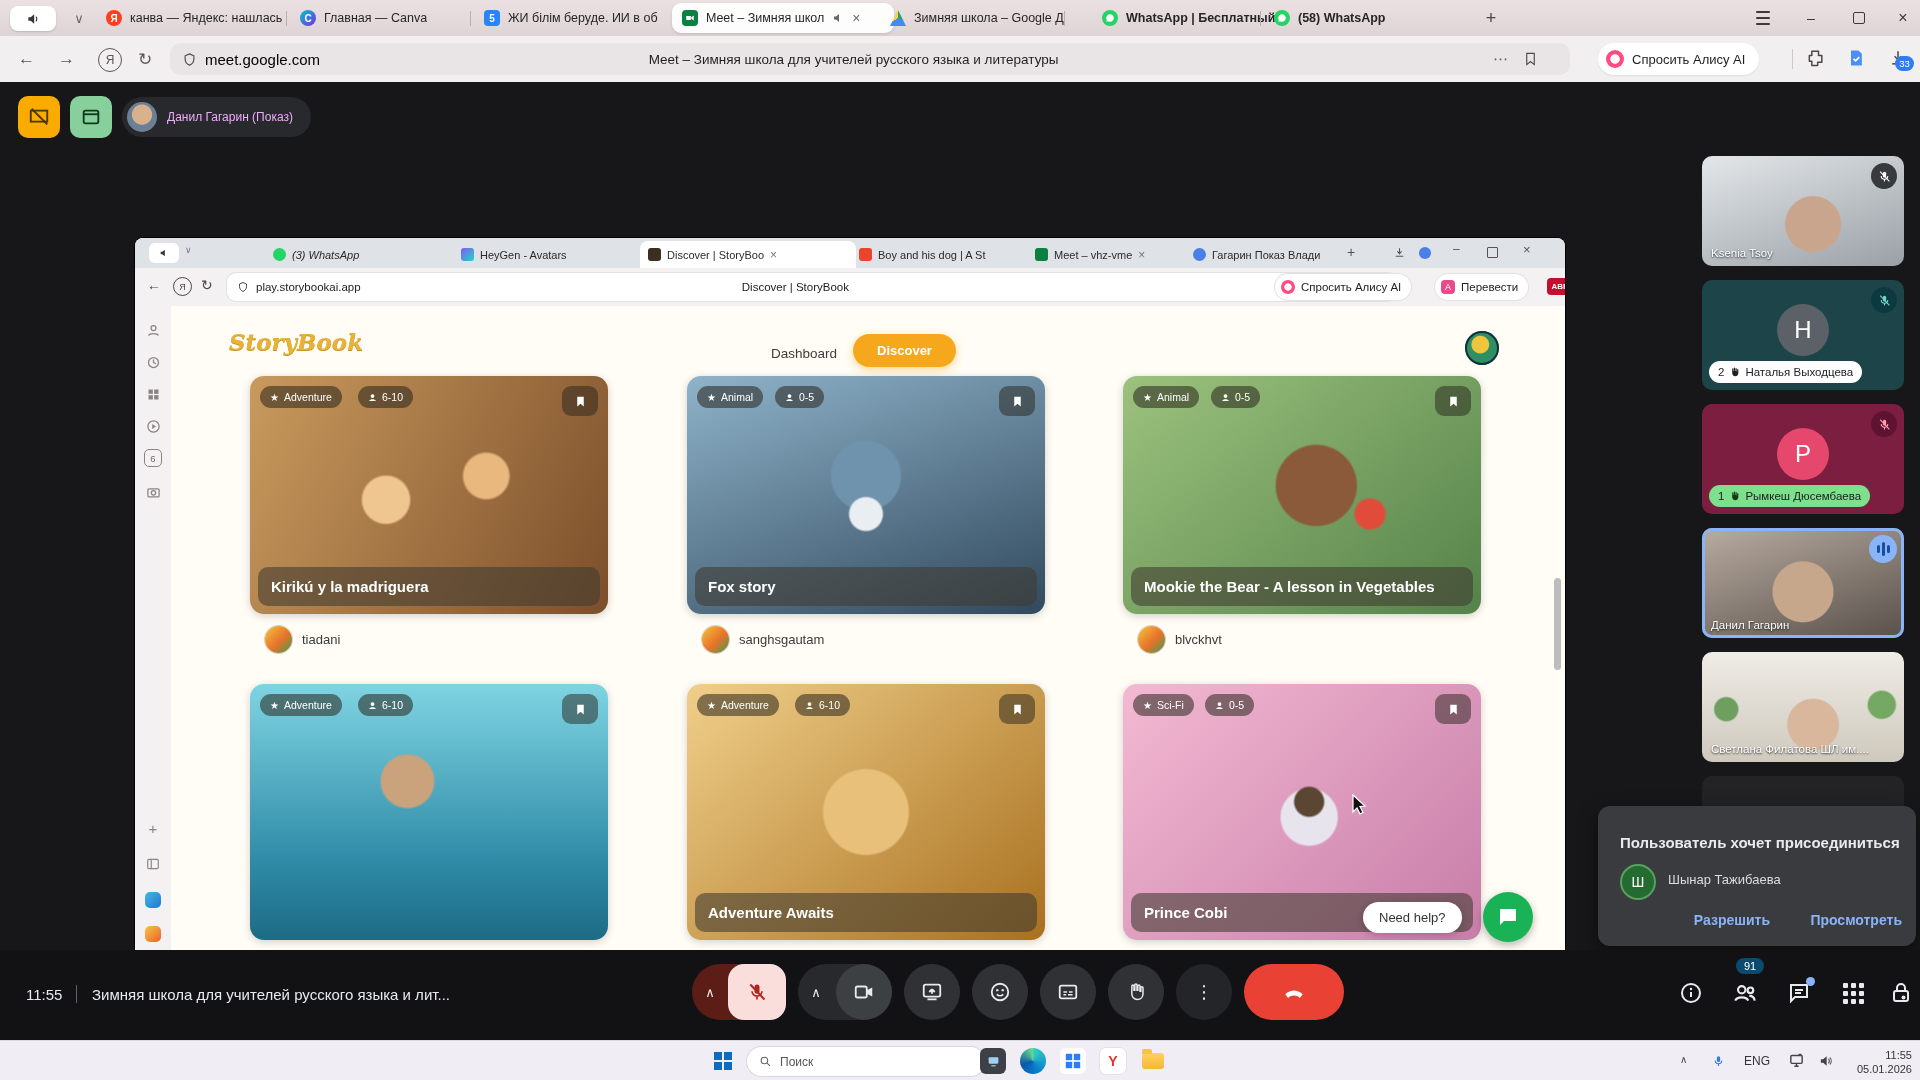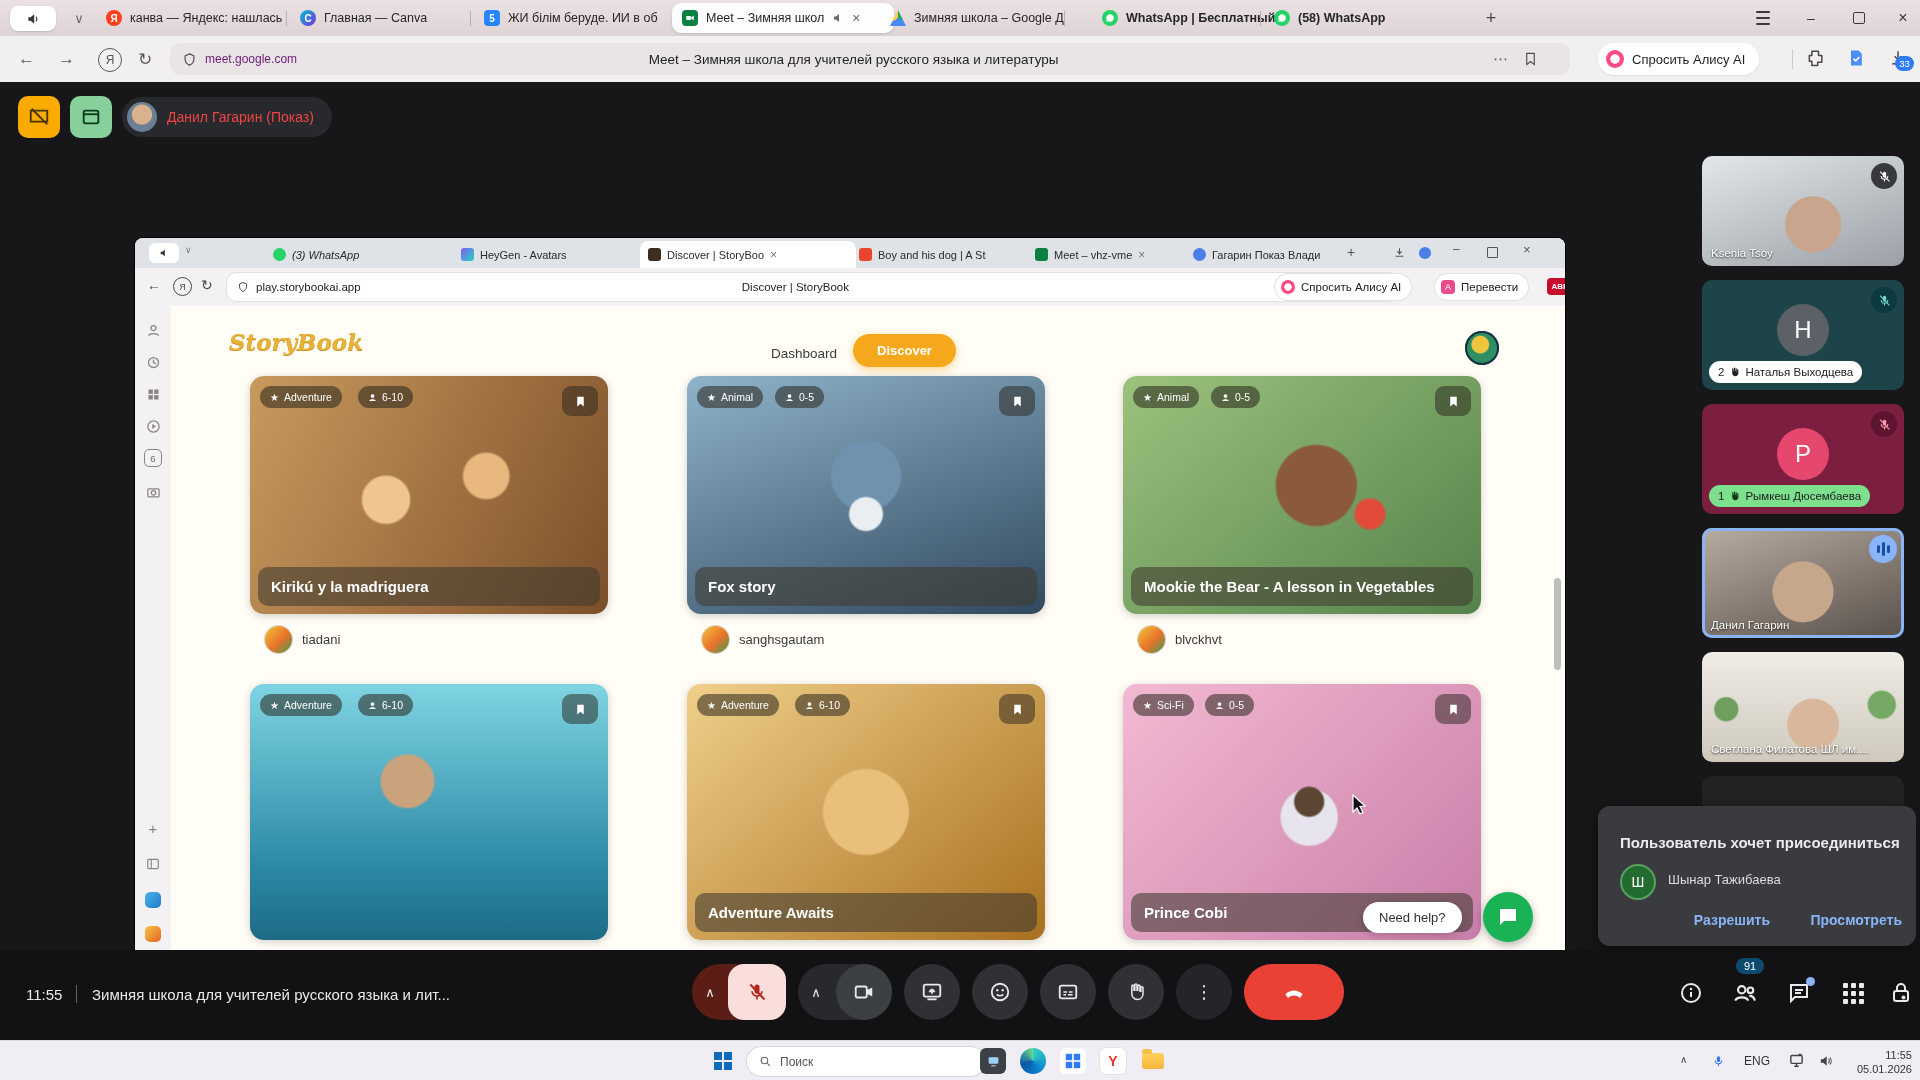--- a/index.html
+++ b/index.html
@@ -20,30 +20,30 @@
   .fav.round{border-radius:50%;}
   .newtab{top:5px;width:26px;height:26px;justify-content:center;color:#4d4648;font-size:18px;}
   .winbtn{top:8px;width:30px;height:20px;justify-content:center;color:#3f383a;font-size:14px;}
   .hamb i{display:block;width:14px;height:2px;background:#3f383a;margin:2px 0;border-radius:1px;}
   .maxglyph{width:10px;height:10px;border:1.6px solid #3f383a;border-radius:2px;}
 
   
   #addrbar{left:0;top:36px;width:1920px;height:46px;background:#f2eff1;}
   .navg{color:#5c5658;font-size:17px;}
   .urlpill{left:170px;top:7px;width:1400px;height:32px;background:#e9e5e7;border-radius:10px;}
-  .urltxt{font-size:12px;color:#701a75;}
+  .urltxt{font-size:15px;color:#000000;}
   .pagetitle{font-size:13.5px;color:#1f1f1f;}
   .alicepill{height:32px;background:#fff;border-radius:16px;gap:8px;padding:0 14px 0 8px;font-size:13px;color:#1f1f1f;box-shadow:0 1px 2px rgba(0,0,0,.08);}
   .alice-dot{width:18px;height:18px;border-radius:50%;background:radial-gradient(circle at 50% 50%,#fff 0 34%,#ff4b82 40%);}
   .badge-blue{position:absolute;min-width:15px;height:15px;border-radius:8px;background:#2f7cf6;color:#fff;font-size:9.5px;display:flex;align-items:center;justify-content:center;padding:0 2px;}
 
   
   #meet{left:0;top:82px;width:1920px;height:958px;background:#171719;}
   .hdr-ic{width:42px;height:42px;border-radius:10px;display:flex;align-items:center;justify-content:center;}
-  .presenter{height:40px;background:#28292c;border-radius:22px;gap:10px;padding:0 18px 0 5px;color:#ef4444;font-size:14px;}
+  .presenter{height:40px;background:#28292c;border-radius:22px;gap:10px;padding:0 18px 0 5px;color:#f0abfc;font-size:12px;}
   .avatar-s{width:30px;height:30px;border-radius:50%;background:radial-gradient(circle at 50% 42%,#d9b18c 0 42%,#6b7f96 46%);}
 
   
   #shared{left:135px;top:156px;width:1430px;height:794px;border-radius:8px 8px 0 0;overflow:hidden;background:#fffdf6;box-shadow:0 0 0 1px #000;}
   #itabs{left:0;top:0;width:1430px;height:30px;background:#dfe2e6;}
   .itab{top:3px;height:27px;gap:6px;padding:0 8px;font-size:11px;color:#2b2b2b;overflow:hidden;white-space:nowrap;}
   .itab.active{background:#fff;border-radius:8px 8px 0 0;}
   .ifav{width:13px;height:13px;border-radius:3px;flex:none;display:flex;align-items:center;justify-content:center;font-size:8px;font-weight:bold;color:#fff;}
   #iaddr{left:0;top:30px;width:1430px;height:38px;background:#f3f1f2;}
   .iurlpill{left:92px;top:5px;width:1170px;height:28px;background:#fff;border-radius:9px;box-shadow:0 0 0 1px #e3e0e2;}

